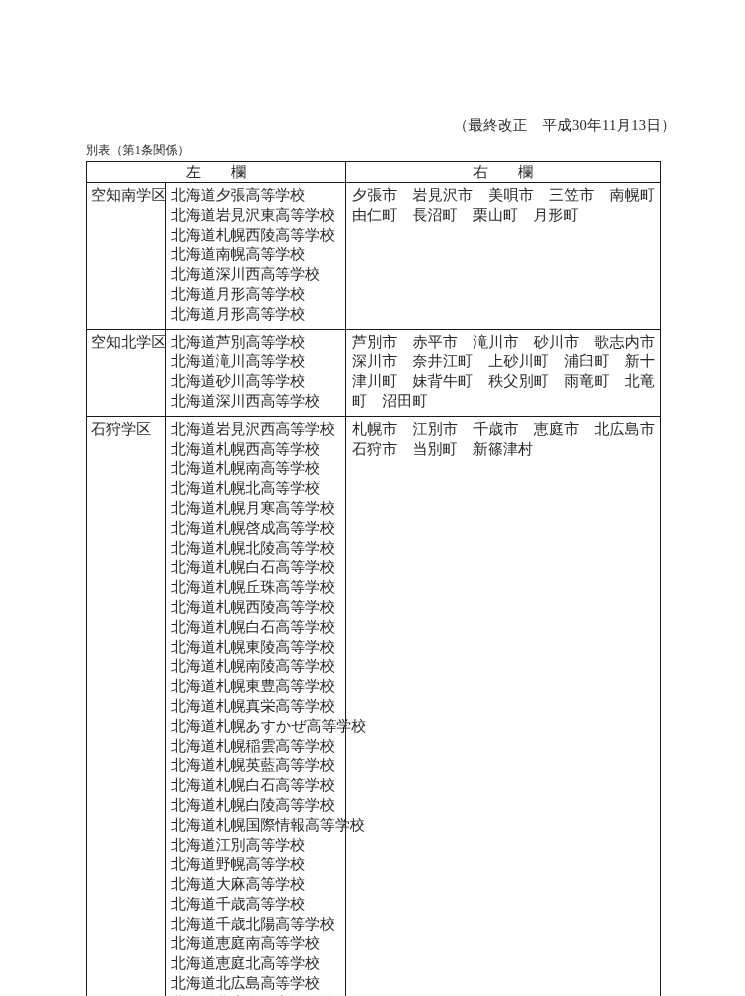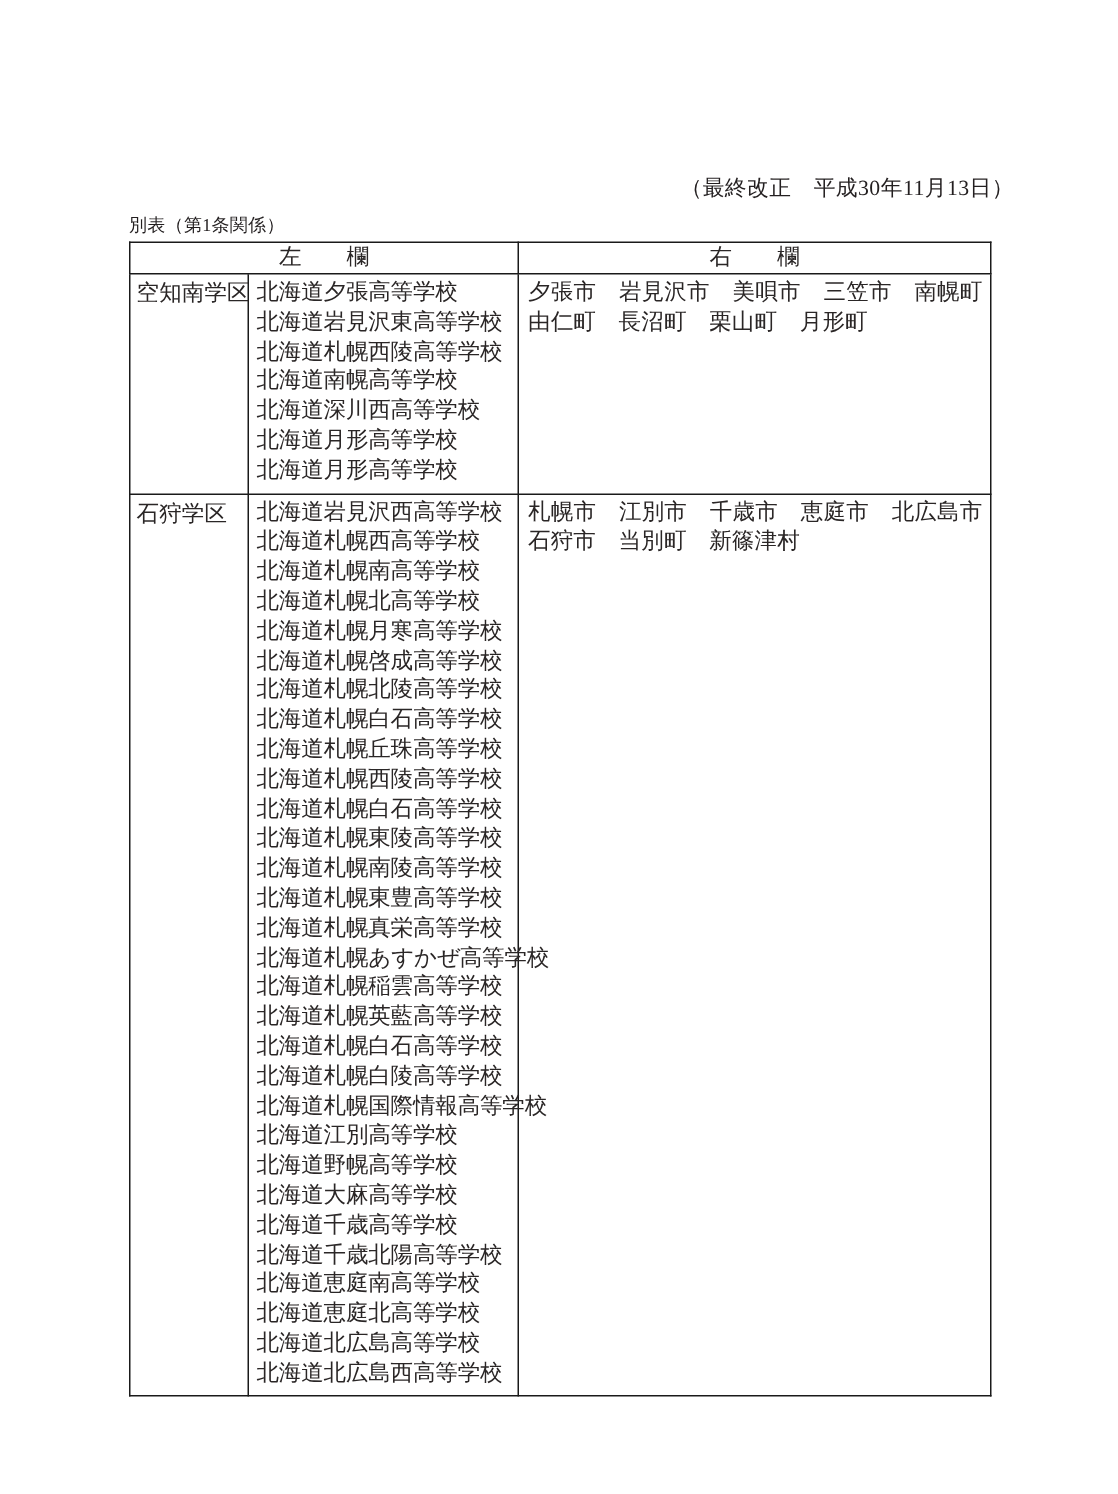--- a/index.html
+++ b/index.html
@@ -175,20 +175,36 @@
             <li>北海道深川西高等学校</li>
             <li>北海道月形高等学校</li>
             <li>北海道月形高等学校</li>
           </ul>
         </td>
         <td>
           <div class="area-text">夕張市　岩見沢市　美唄市　三笠市　南幌町　由仁町　長沼町　栗山町　月形町</div>
         </td>
       </tr>
 
+      <tr>
+        <td>
+          <div class="ku-name">空知北学区</div>
+        </td>
+        <td>
+          <ul class="sch-list">
+            <li>北海道芦別高等学校</li>
+            <li>北海道滝川高等学校</li>
+            <li>北海道砂川高等学校</li>
+            <li>北海道深川西高等学校</li>
+          </ul>
+        </td>
+        <td>
+          <div class="area-text">芦別市　赤平市　滝川市　砂川市　歌志内市　深川市　奈井江町　上砂川町　浦臼町　新十津川町　妹背牛町　秩父別町　雨竜町　北竜町　沼田町</div>
+        </td>
+      </tr>
 
       <tr>
         <td>
           <div class="ku-name">石狩学区</div>
         </td>
         <td>
           <ul class="sch-list">
             <li>北海道岩見沢西高等学校</li>
             <li>北海道札幌西高等学校</li>
             <li>北海道札幌南高等学校</li>

